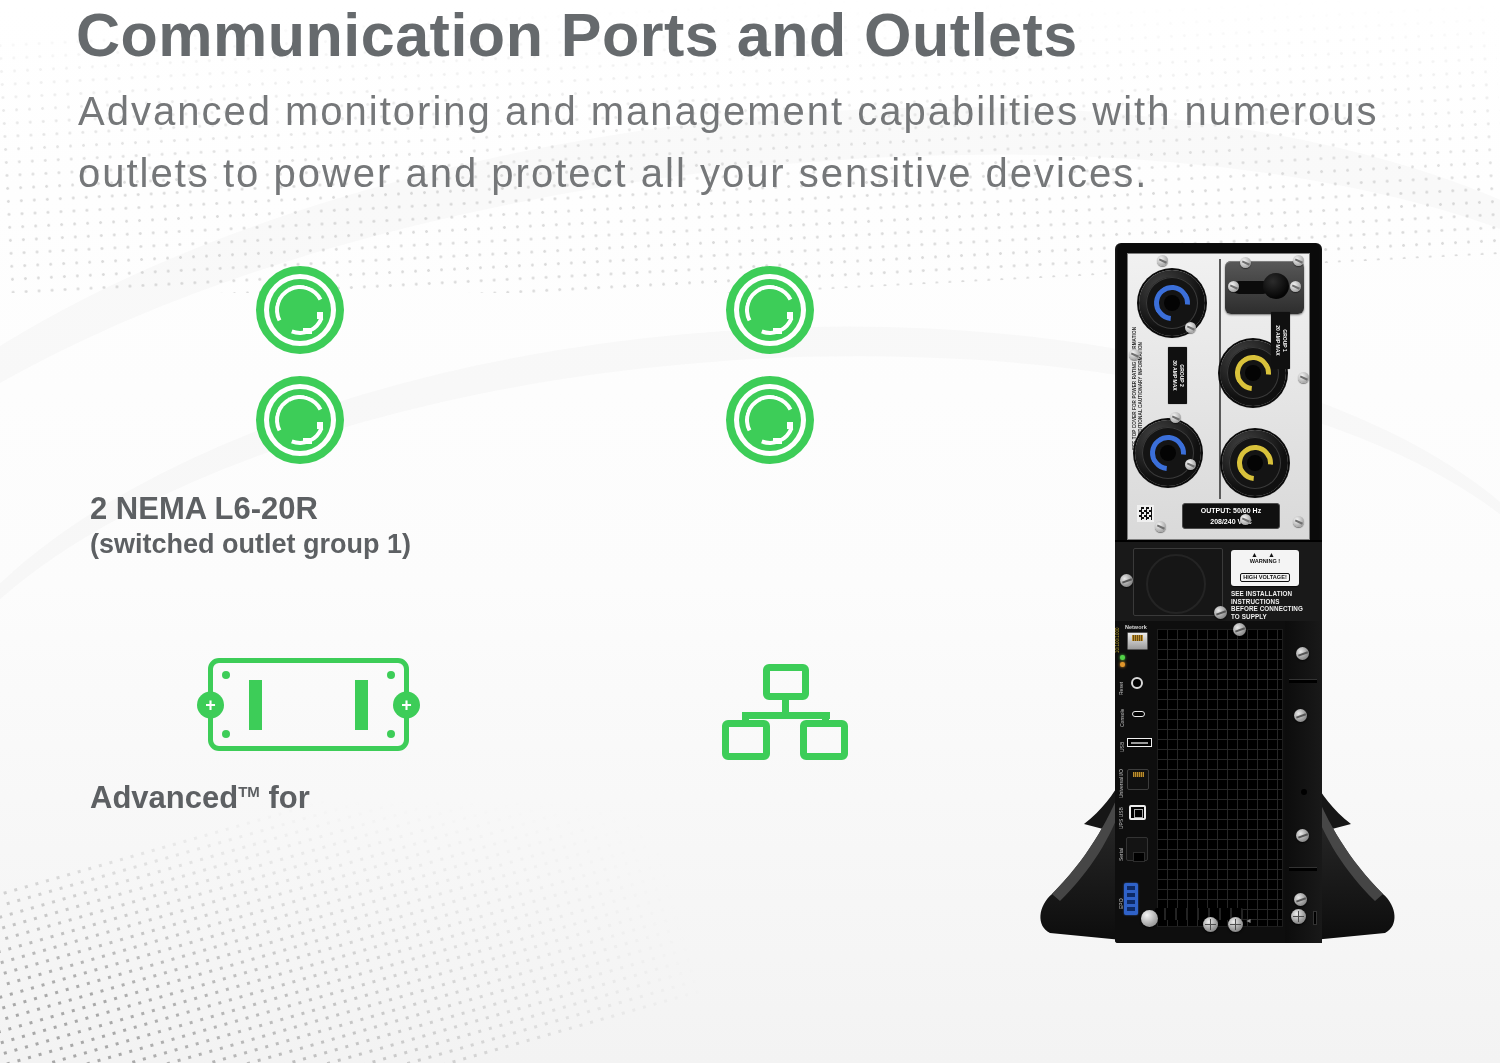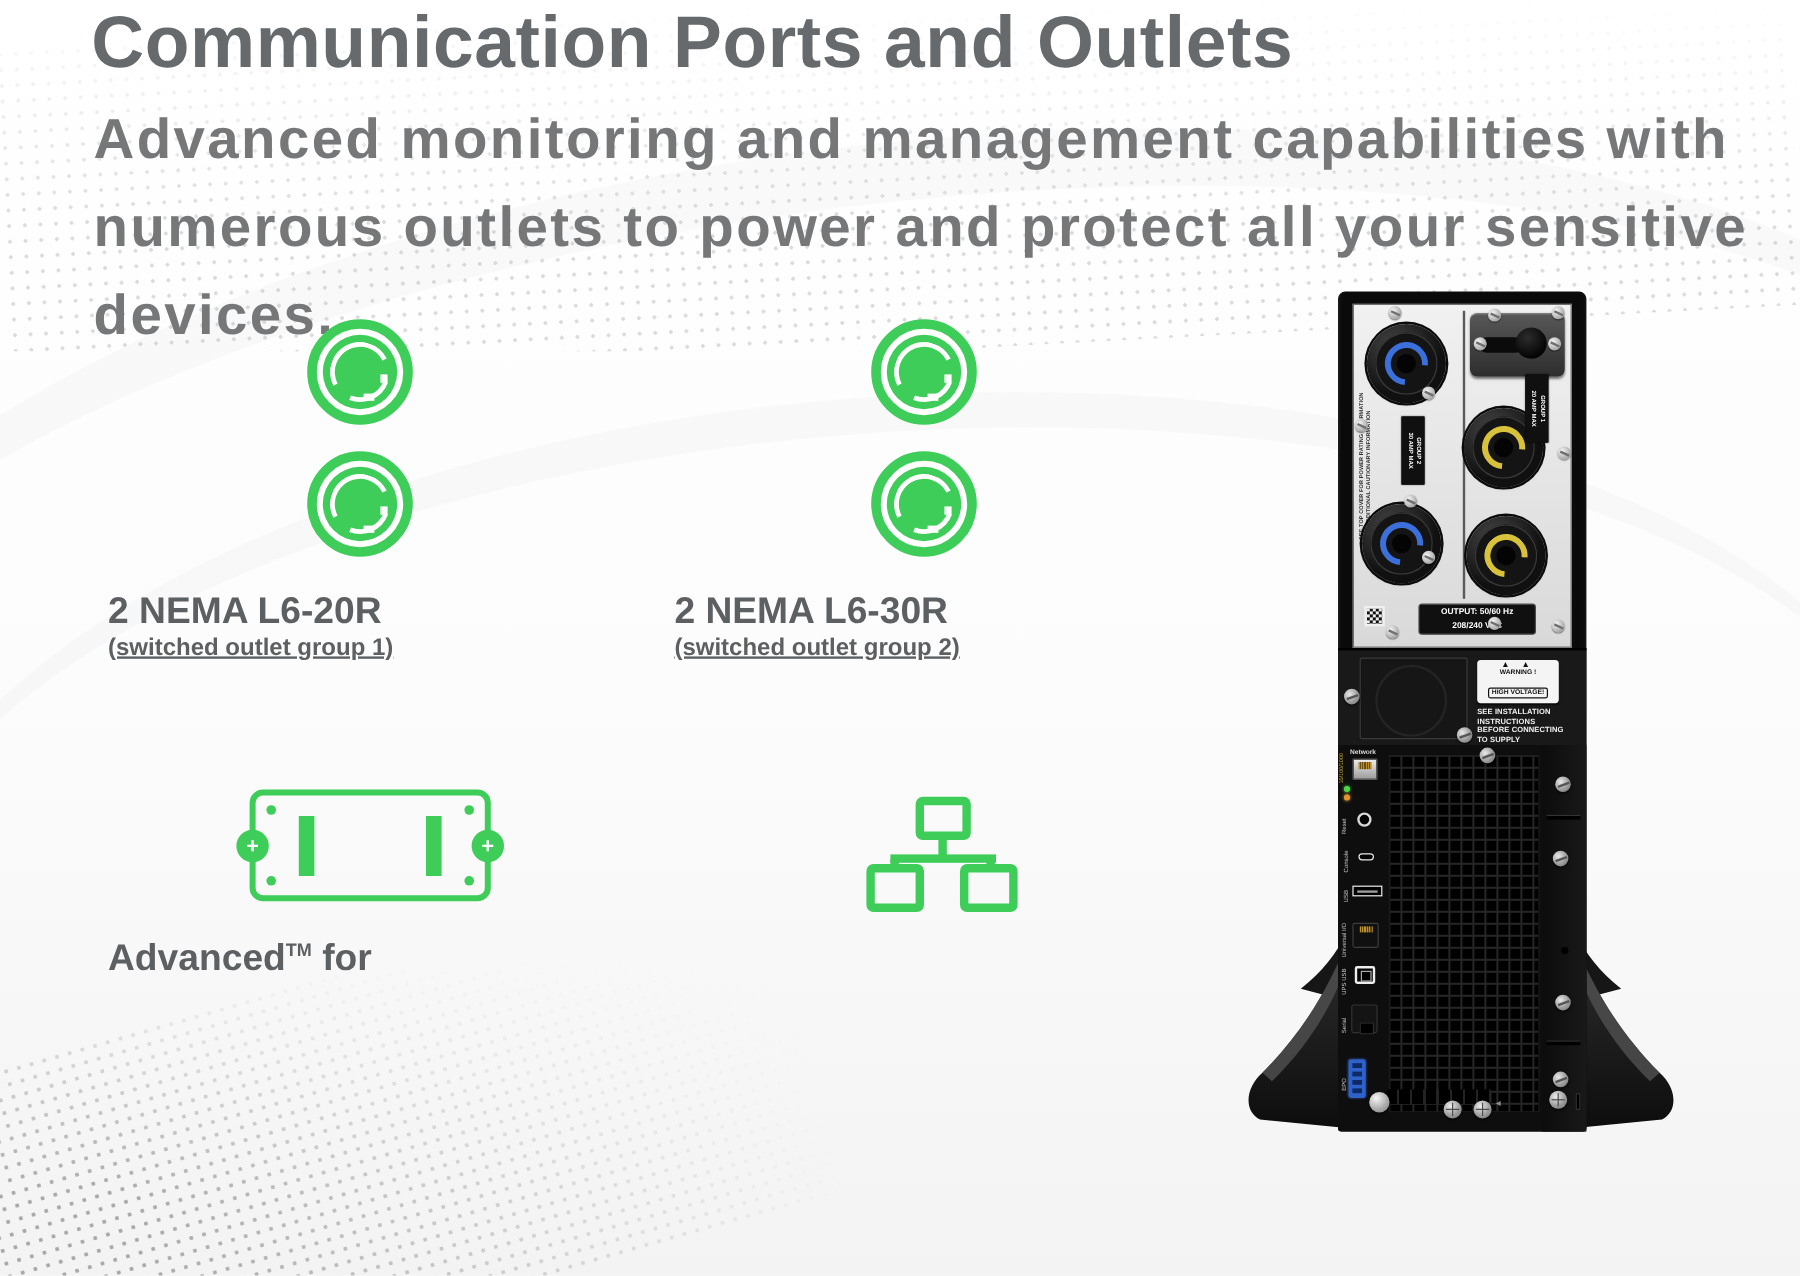--- a/index.html
+++ b/index.html
@@ -22,26 +22,26 @@
   .dots-wide{ left:0; top:770; width:1500px; height:293px; }
   .dots-wide .dots{ background-size:13px 13px; opacity:.35; transform:rotate(-3deg); -webkit-mask-image:none; mask-image:none; }
   .dots-left{ left:-60px; top:800px; width:780px; height:300px; }
   .dots-left .dots{ background-image:radial-gradient(circle,#777 1.6px,transparent 1.8px); background-size:11px 11px; opacity:.6; transform:rotate(-16deg); }
   .wave{ position:absolute; border-radius:50%; border-top:50px solid rgba(150,150,150,.05); }
   .wave1{ left:-250px; top:120px; width:2000px; height:900px; transform:rotate(-7deg); }
   .wave2{ left:-100px; top:330px; width:1700px; height:800px; transform:rotate(-4deg); border-top-width:30px; }
 
   
   .title{ position:absolute; left:76px; top:0px; font-size:61px; font-weight:700; color:#666a6d; letter-spacing:0.5px; }
-  .subtitle{ position:absolute; left:78px; top:80px; width:1400px; font-size:47px; font-weight:700; color:#757779; letter-spacing:2px; line-height:1.55; }
+  .subtitle{ position:absolute; left:78px; top:80px; width:1400px; font-size:40px; font-weight:400; color:#757779; letter-spacing:2px; line-height:1.55; }
 
   
   .feature-label{ position:absolute; color:#5d6063; }
   .fl1{ font-size:31px; font-weight:700; line-height:1.2; }
-  .fl2{ font-size:20px; font-weight:700; line-height:1.3;text-decoration:underline; }
+  .fl2{ font-size:27px; font-weight:700; line-height:1.3; }
   sup.tm{ font-size:15px; font-weight:700; }
 
   
   .outlet-icon{ position:absolute; width:88px; height:88px; border:8px solid #3DCD58; border-radius:50%; background:#fff; }
   .outlet-icon .disc{ position:absolute; inset:5px; background:#3DCD58; border-radius:50%; }
   .outlet-icon .arc1{ position:absolute; inset:11px; border:4px solid transparent; border-top-color:#fff; border-left-color:#fff; border-radius:50%; transform:rotate(18deg); }
   .outlet-icon .arc2{ position:absolute; inset:11px; border:4px solid transparent; border-bottom-color:#fff; border-radius:50%; transform:rotate(-24deg); }
   .outlet-icon .tab{ position:absolute; left:39px; bottom:12px; width:9px; height:6px; background:#fff; }
   .outlet-icon .tab2{ position:absolute; right:13px; top:38px; width:6px; height:7px; background:#fff; }
 
@@ -184,24 +184,20 @@
       <div class="tab"></div>
       <div class="tab2"></div>
   </div>
   <div class="outlet-icon" style="left:726px; top:376px;">
     <div class="disc"></div>
       <div class="arc1"></div>
       <div class="arc2"></div>
       <div class="tab"></div>
       <div class="tab2"></div>
   </div>
-  <div class="feature-label" style="left:562px; top:490px; width:420px;">
-    <div class="fl1">2 NEMA L6-30R</div>
-    <div class="fl2">(switched outlet group 2)</div>
-  </div>
 
   <div class="smartslot-icon">
     <div class="bar l"></div>
       <div class="bar r"></div>
     <div class="dot d1"></div>
       <div class="dot d2"></div>
       <div class="dot d3"></div>
       <div class="dot d4"></div>
     <div class="screwp sl">+</div>
     <div class="screwp sr">+</div>

